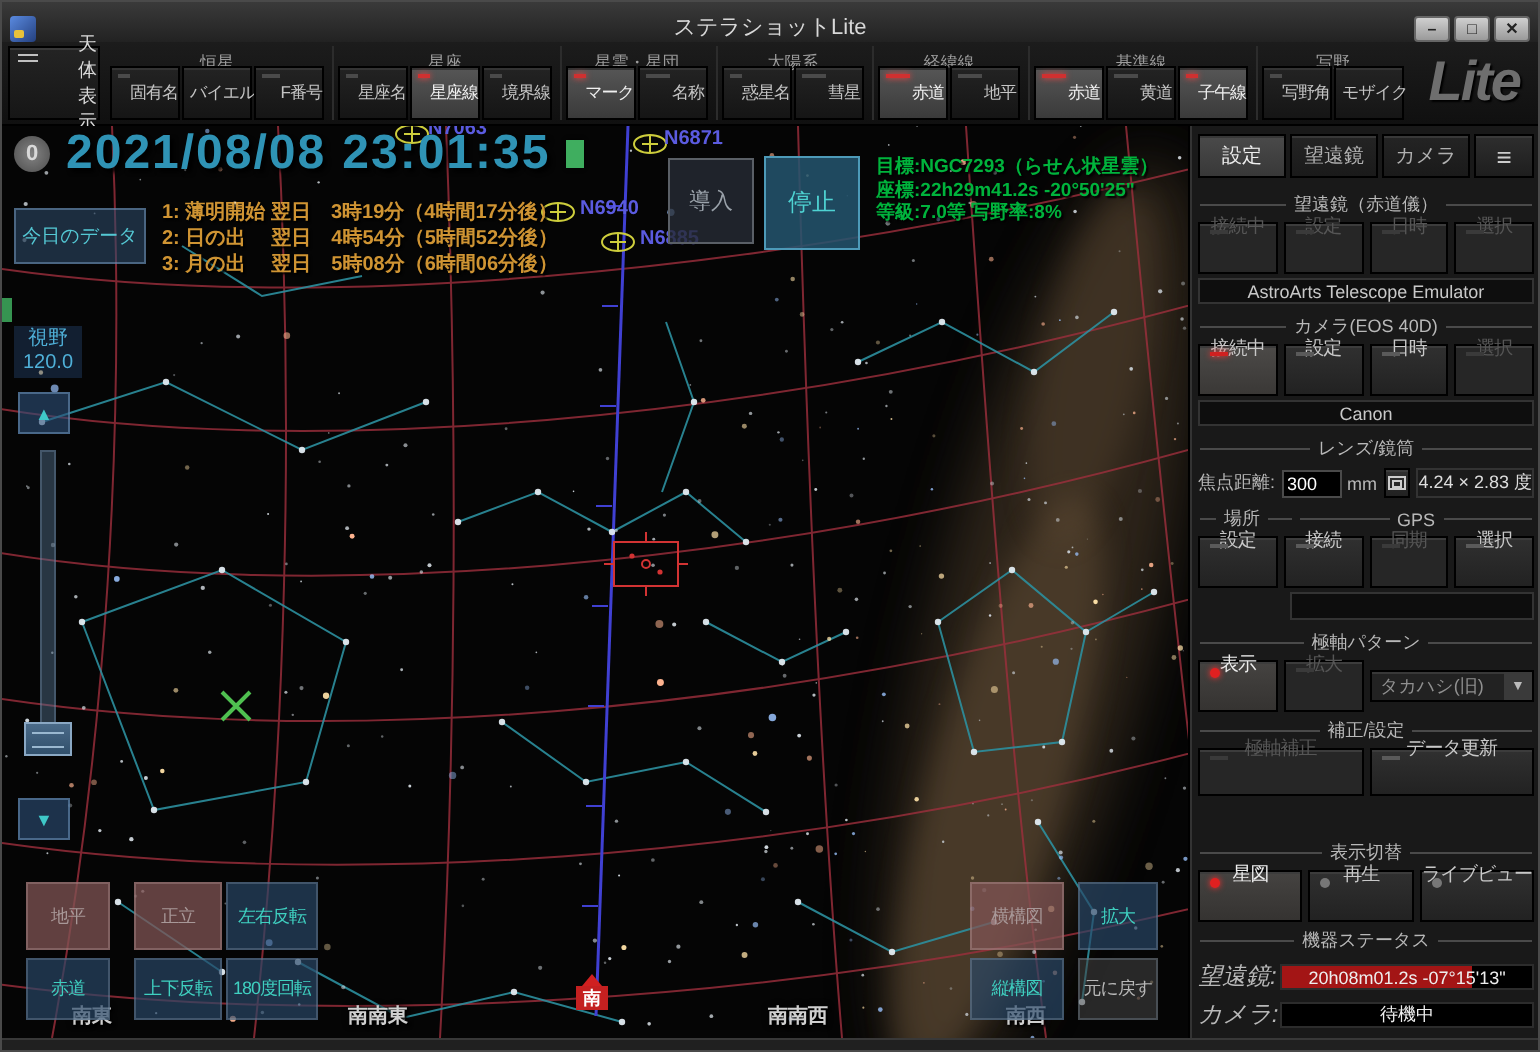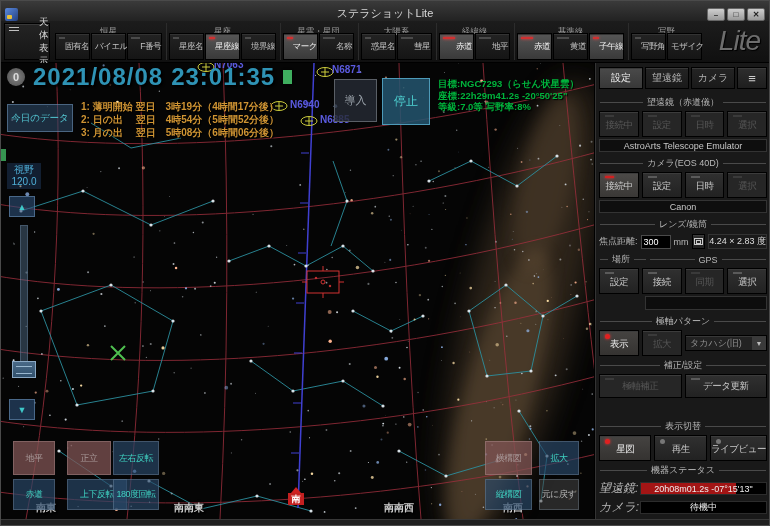--- a/index.html
+++ b/index.html
@@ -23,21 +23,21 @@
   .tglabel{display:flex;align-items:center;gap:3px;height:10px;flex-direction:column;}
   .tgline{flex:1;height:1px;background:#5a5a5a;min-width:4px;}
   .tgtext{color:#9c9c9c;font-size:8.5px;white-space:nowrap;}
   .tbtnrow{display:flex;gap:1px;flex:1;}
   .tbtn{width:35px;background:linear-gradient(#232323,#151515);border:1px solid #000;box-shadow:inset 0 1px 0 #333;display:flex;cursor:default;}
   .tbtn .led{width:12px;height:2px;background:#4a4a4a;margin:3px 0 0 3px;}
   .tbtn .tbl{flex:1;display:flex;align-items:center;justify-content:center;color:#c4c4c4;font-size:8.5px;white-space:nowrap;letter-spacing:-0.5px;}
   .tbtn.active{background:linear-gradient(#565656,#3a3a3a);}
   .tbtn.active .led{background:#d03030;box-shadow:0 0 3px #ff4040;}
   .tbtn.active .tbl{color:#f0f0f0;}
-  #litelogo{margin-left:auto;color:#6e6e6e;font-size:28px;font-weight:normal;font-style:italic;line-height:36px;letter-spacing:-1px;padding-right:6px;text-shadow:1px 1px 1px #000;}
+  #litelogo{margin-left:auto;color:#6e6e6e;font-size:28px;font-weight:bold;font-style:italic;line-height:36px;letter-spacing:-1px;padding-right:6px;text-shadow:1px 1px 1px #000;}
   
   #map{position:absolute;left:0;top:62px;width:593px;height:456px;background:#050505;overflow:hidden;}
   #skysvg{position:absolute;left:0;top:0;}
   #datebar{position:absolute;left:6px;top:0;display:flex;align-items:center;gap:8px;}
   #stepcircle{width:18px;height:18px;border-radius:50%;background:radial-gradient(#9a9a9a,#5a5a5a);color:#fff;font-size:11px;font-weight:bold;display:flex;align-items:center;justify-content:center;opacity:.85;}
   .bigtime{color:#2f93b5;font-size:24px;font-weight:bold;letter-spacing:1px;text-shadow:2px 2px 2px #000;white-space:nowrap;}
   #greenstep{width:9px;height:14px;background:#3fae5f;box-shadow:0 0 2px #000;}
   #today-btn{position:absolute;left:6px;top:41px;width:66px;height:28px;background:rgba(48,78,112,.55);border:1px solid rgba(130,170,210,.45);color:#54c8d4;font-size:9.5px;display:flex;align-items:center;justify-content:center;}
   #today-lines{position:absolute;left:80px;top:37px;color:#cf9433;font-size:10px;font-weight:bold;line-height:13px;text-shadow:1px 1px 1px #000;white-space:pre;}
   #fovbox{position:absolute;left:6px;top:100px;width:34px;background:rgba(35,65,105,.45);color:#4fb0d8;font-size:10px;text-align:center;padding:1px 0;line-height:12px;}
@@ -61,21 +61,21 @@
   #southpin .sbox{background:#c42020;color:#fff;font-size:9px;font-weight:bold;line-height:12px;}
   
   #panel{position:absolute;left:593px;top:62px;width:177px;height:456px;background:#191919;border-left:1px solid #000;box-shadow:inset 1px 0 0 #333;display:flex;flex-direction:column;padding:4px 0 2px;}
   #ptabs{display:flex;gap:2px;margin:0 4px 4px;}
   .ptab{flex:1;height:22px;background:linear-gradient(#242424,#1a1a1a);border:1px solid #000;box-shadow:inset 0 1px 0 #383838;color:#b0b0b0;font-size:10px;display:flex;align-items:center;justify-content:center;}
   .ptab.active{background:linear-gradient(#4a4a4a,#383838);color:#efefef;}
   #pmenu{width:30px;flex:0 0 auto;height:22px;background:linear-gradient(#2e2e2e,#1e1e1e);border:1px solid #000;box-shadow:inset 0 1px 0 #3a3a3a;color:#ccc;font-size:13px;display:flex;align-items:center;justify-content:center;}
   .psec{display:flex;align-items:center;gap:4px;color:#b8b8b8;font-size:9px;margin:3px 5px 2px;white-space:nowrap;}
   .psec::before,.psec::after{content:'';flex:1;height:1px;background:#4a4a4a;}
   .prow{display:flex;gap:3px;margin:0 4px;}
-  .pbtn{position:relative;flex:1;height:26px;background:linear-gradient(#303030,#222);border:1px solid #000;box-shadow:inset 0 1px 0 #3c3c3c;color:#c8c8c8;font-size:9.5px;letter-spacing:-0.5px;display:flex;align-items:flex-end;justify-content:center;padding-bottom:4px;white-space:nowrap;}
+  .pbtn{position:relative;flex:1;height:26px;background:linear-gradient(#303030,#222);border:1px solid #000;box-shadow:inset 0 1px 0 #3c3c3c;color:#c8c8c8;font-size:9.5px;letter-spacing:-0.5px;display:flex;align-items:flex-end;justify-content:center;padding-bottom:16px;white-space:nowrap;}
   .pbtn .led{position:absolute;top:3px;left:5px;width:9px;height:2px;background:#5a5a5a;}
   .pbtn.active{background:linear-gradient(#4c4a48,#3a3836);}
   .pbtn.active .led{background:#d02020;box-shadow:0 0 3px #ff3030;}
   .pbtn.disabled{color:#565656;background:#262626;}
   .pbtn.disabled .led{background:#3a3a3a;}
   .pbtn .dot{position:absolute;top:3px;left:5px;width:5px;height:5px;border-radius:50%;background:#777;}
   .pbtn.selected{background:linear-gradient(#454341,#353331);color:#eee;}
   .pbtn.selected .dot{background:#e02020;box-shadow:0 0 3px #ff3030;}
   .pdev{margin:2px 4px;height:13px;background:#0e0e0e;border:1px solid #333;color:#c8c8c8;font-size:9px;display:flex;align-items:center;justify-content:center;}
   #lensrow{display:flex;align-items:center;gap:3px;margin:1px 4px;}
@@ -740,21 +740,21 @@
           <div class="tri"></div>
           <div class="sbox">南</div>
         </div>
         <span class="compass" style="left: 398px; top: 438px;">南南西</span>
         <span class="compass" style="left: 512px; top: 438px;">南西</span>
       </div>
   <div class="mbtn active" style="left: 12px; top: 378px; width: 42px; height: 34px;">地平</div>
       <div class="mbtn active" style="left: 66px; top: 378px; width: 44px; height: 34px;">正立</div>
       <div class="mbtn normal" style="left: 112px; top: 378px; width: 46px; height: 34px;">左右反転</div>
       <div class="mbtn normal" style="left: 12px; top: 416px; width: 42px; height: 31px;">赤道</div>
-      <div class="mbtn normal" style="left: 66px; top: 416px; width: 60px; height: 31px;">上下反転</div>
+      <div class="mbtn normal" style="left: 66px; top: 416px; width: 44px; height: 31px;">上下反転</div>
       <div class="mbtn normal" style="left: 112px; top: 416px; width: 46px; height: 31px;">180度回転</div>
       <div class="mbtn active" style="left: 484px; top: 378px; width: 47px; height: 34px;">横構図</div>
       <div class="mbtn normal" style="left: 538px; top: 378px; width: 40px; height: 34px;">拡大</div>
       <div class="mbtn normal" style="left: 484px; top: 416px; width: 47px; height: 31px;">縦構図</div>
       <div class="mbtn neutral" style="left: 538px; top: 416px; width: 40px; height: 31px;">元に戻す</div>
     </div>
 
   <div id="panel">
     <div id="ptabs">
       <div class="ptab active">設定</div>

